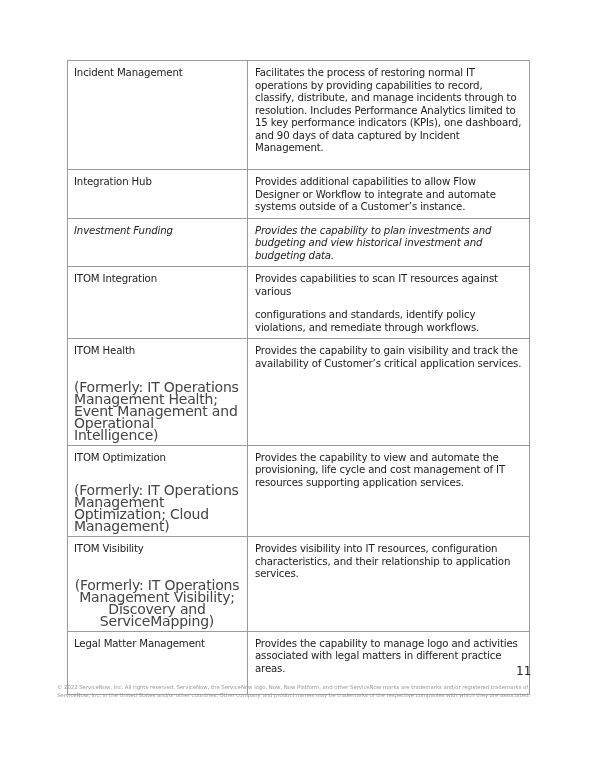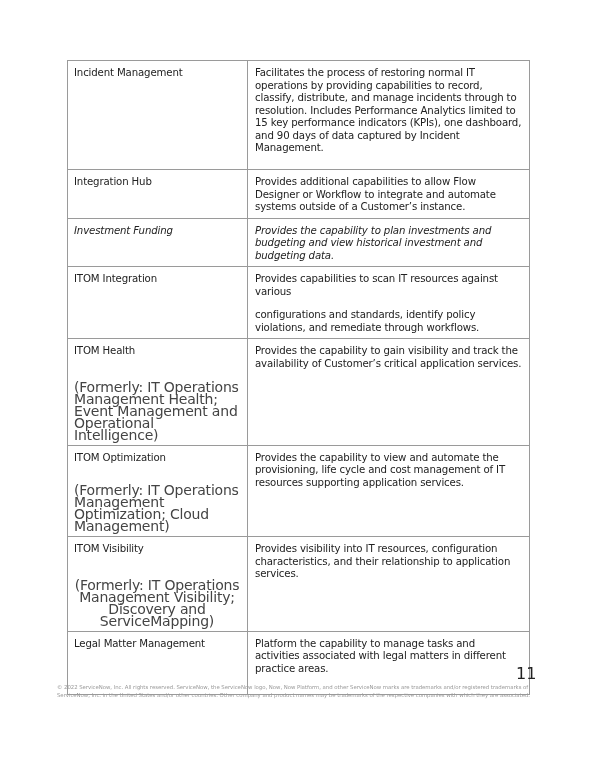--- a/index.html
+++ b/index.html
@@ -53,21 +53,21 @@
     tr.r-governance td { height: 40px; }
     tr.r-health td { height: 81px; margin-top: 9px; }
     tr.r-optimization td { height: 58px; }
     tr.r-visibility td { height: 58px; }
     tr.r-legal td { height: 52px; margin-top: 16px; }
 
     .page-number {
       position: absolute;
       left: 516px;
       top: 664px;
-      font-size: 16px;
+      font-size: 12px;
       color: #222222;
     }
     .footer-legal {
       position: absolute;
       left: 57px;
       top: 684px;
       width: 490px;
       font-size: 5.4px;
       line-height: 7.6px;
       color: #9a9a9a;
@@ -137,20 +137,20 @@
       </td>
       <td class="desc-cell">
         <span>Provides visibility into IT resources, configuration characteristics, and their relationship to application services.</span>
       </td>
     </tr>
     <tr class="r-legal">
       <td class="name-cell">
         <span>Legal Matter Management</span>
       </td>
       <td class="desc-cell">
-        <span>Platform the capability to manage tasks and activities associated with legal matters in different practice areas.</span>
+        <span>Provides the capability to manage logo and activities associated with legal matters in different practice areas.</span>
       </td>
     </tr>
   </tbody>
 </table>
 
 <div class="page-number">11</div>
 <div class="footer-legal">© 2022 ServiceNow, Inc. All rights reserved. ServiceNow, the ServiceNow logo, Now, Now Platform, and other ServiceNow marks are trademarks and/or registered trademarks of ServiceNow, Inc. in the United States and/or other countries. Other company and product names may be trademarks of the respective companies with which they are associated.</div>
 
 </body></html>

